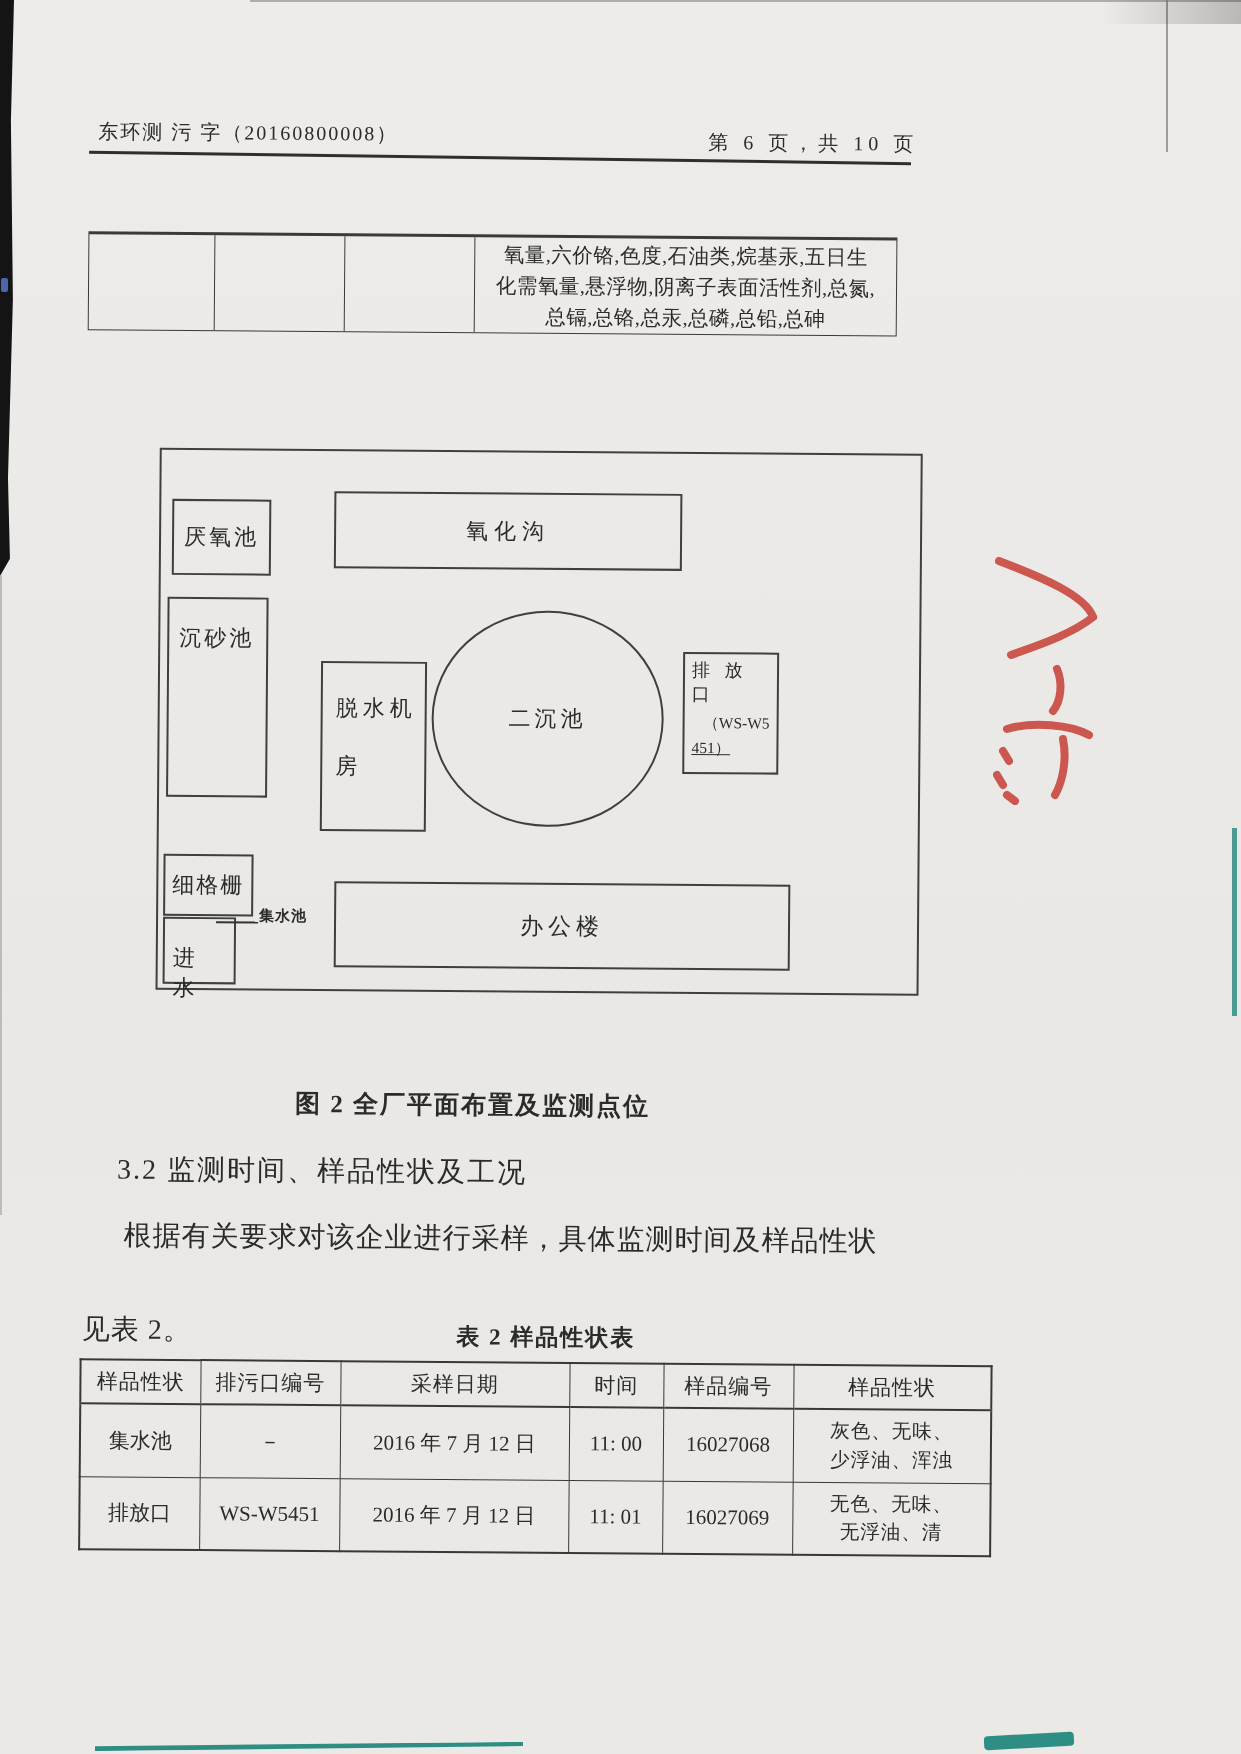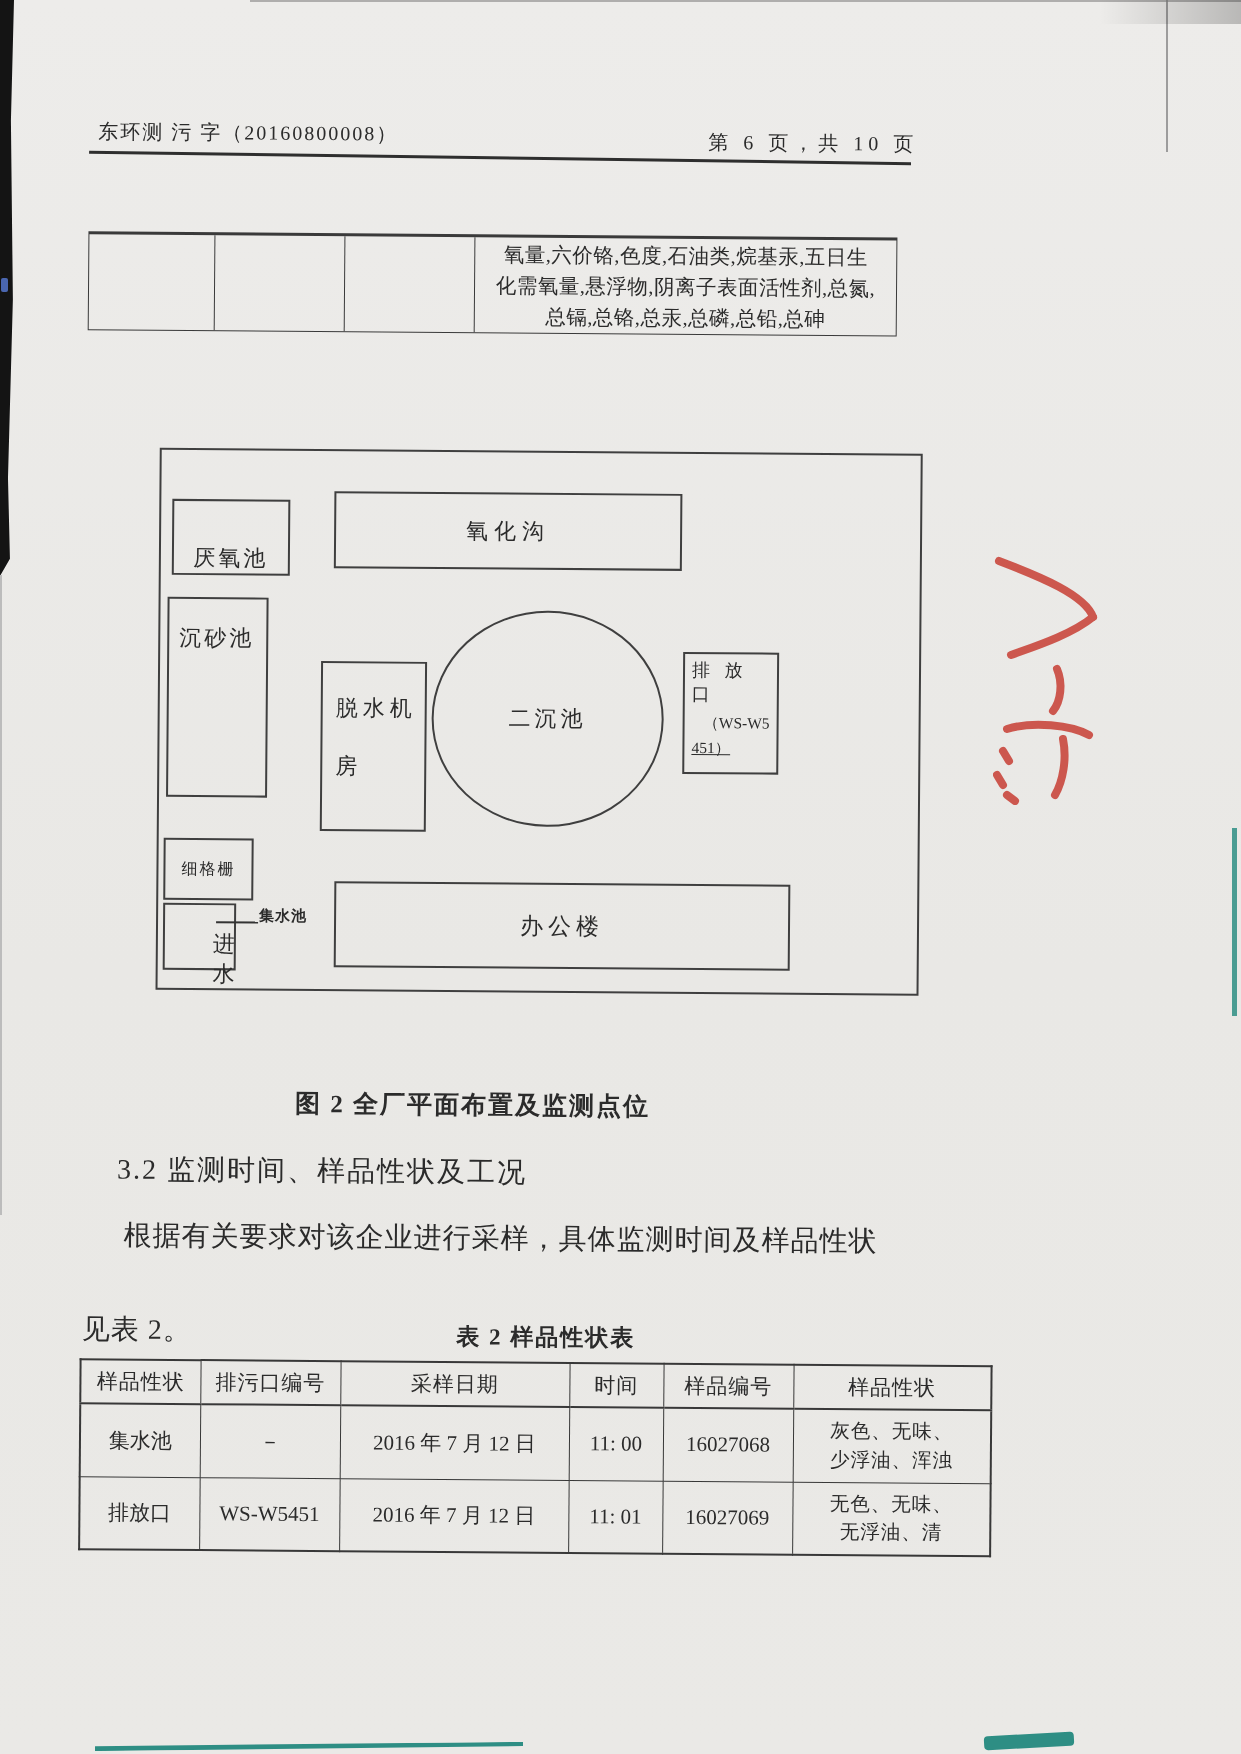--- a/index.html
+++ b/index.html
@@ -20,34 +20,34 @@
   .upper-table{left:84px;top:231px;width:809px;height:99px;border:1.5px solid #3a3a3a;border-top-width:3px;display:flex;box-sizing:border-box;}
   .upper-table .c{border-right:1.5px solid #3a3a3a;box-sizing:border-box;}
   .upper-table .c1{width:126px;}
   .upper-table .c2{width:130px;}
   .upper-table .c3{width:130px;}
   .upper-table .c4{flex:1;border-right:none;padding-top:2px;font-size:20.5px;line-height:31px;text-align:center;letter-spacing:0.5px;}
   
   .diagram{left:157px;top:447px;width:763px;height:542px;border:2px solid #3f3f3f;box-sizing:border-box;}
   .dbox{position:absolute;border:2px solid #3f3f3f;box-sizing:border-box;font-size:22px;}
   .center{display:flex;align-items:center;justify-content:center;}
-  .b-anaerobic{left:11px;top:49px;width:118px;height:76px;letter-spacing:3px;align-items:flex-end;}
+  .b-anaerobic{left:11px;top:49px;width:99px;height:76px;letter-spacing:3px;}
   .b-oxidation{left:173px;top:40px;width:348px;height:77px;letter-spacing:6px;}
   .b-grit{left:7px;top:147px;width:101px;height:200px;}
   .b-grit .lbl{padding:24px 0 0 10px;letter-spacing:3px;}
   .b-dewater{left:161px;top:210px;width:106px;height:170px;}
   .b-dewater .l1{padding:30px 0 0 13px;letter-spacing:5px;}
   .b-dewater .l2{padding:28px 0 0 13px;}
   .b-circle{left:272px;top:158px;width:232px;height:216px;border-radius:50%;letter-spacing:4px;}
   .b-outlet{left:523px;top:198px;width:96px;height:122px;padding:4px 7px;font-size:18px;}
   .b-outlet .l1{letter-spacing:5px;}
   .b-outlet .l2{font-size:15.5px;margin-top:7px;text-align:right;}
   .b-outlet .l3{font-size:15.5px;margin-top:4px;text-decoration:underline;}
-  .b-screen{left:5px;top:388px;width:90px;height:62px;font-size:16px;letter-spacing:2px;}
-  .b-influent{left:5px;top:453px;width:73px;height:67px;padding-left:40px;}
+  .b-screen{left:5px;top:404px;width:90px;height:62px;font-size:22px;letter-spacing:2px;}
+  .b-influent{left:5px;top:467px;width:73px;height:67px;}
   .b-influent .lbl{padding:24px 0 0 8px;letter-spacing:8px;}
   .b-office{left:176px;top:430px;width:456px;height:86px;font-size:23px;letter-spacing:5px;}
   .connector{left:58px;top:471px;width:42px;height:2px;background:#333;}
   .collect-lbl{left:101px;top:456px;font-size:15px;font-weight:bold;letter-spacing:1px;}
   .fig-caption{left:225px;top:1085px;width:500px;text-align:center;font-size:25px;font-weight:bold;letter-spacing:2px;}
   
   .sec-heading{left:120px;top:1150px;font-size:28px;letter-spacing:2px;}
   .para1{left:127px;top:1216px;font-size:28px;letter-spacing:1px;}
   .para2{left:86px;top:1280px;font-size:28px;letter-spacing:1px;margin-top:30px;}
   .t2-title{left:330px;top:1318px;width:440px;text-align:center;font-size:23px;font-weight:bold;letter-spacing:2px;}

